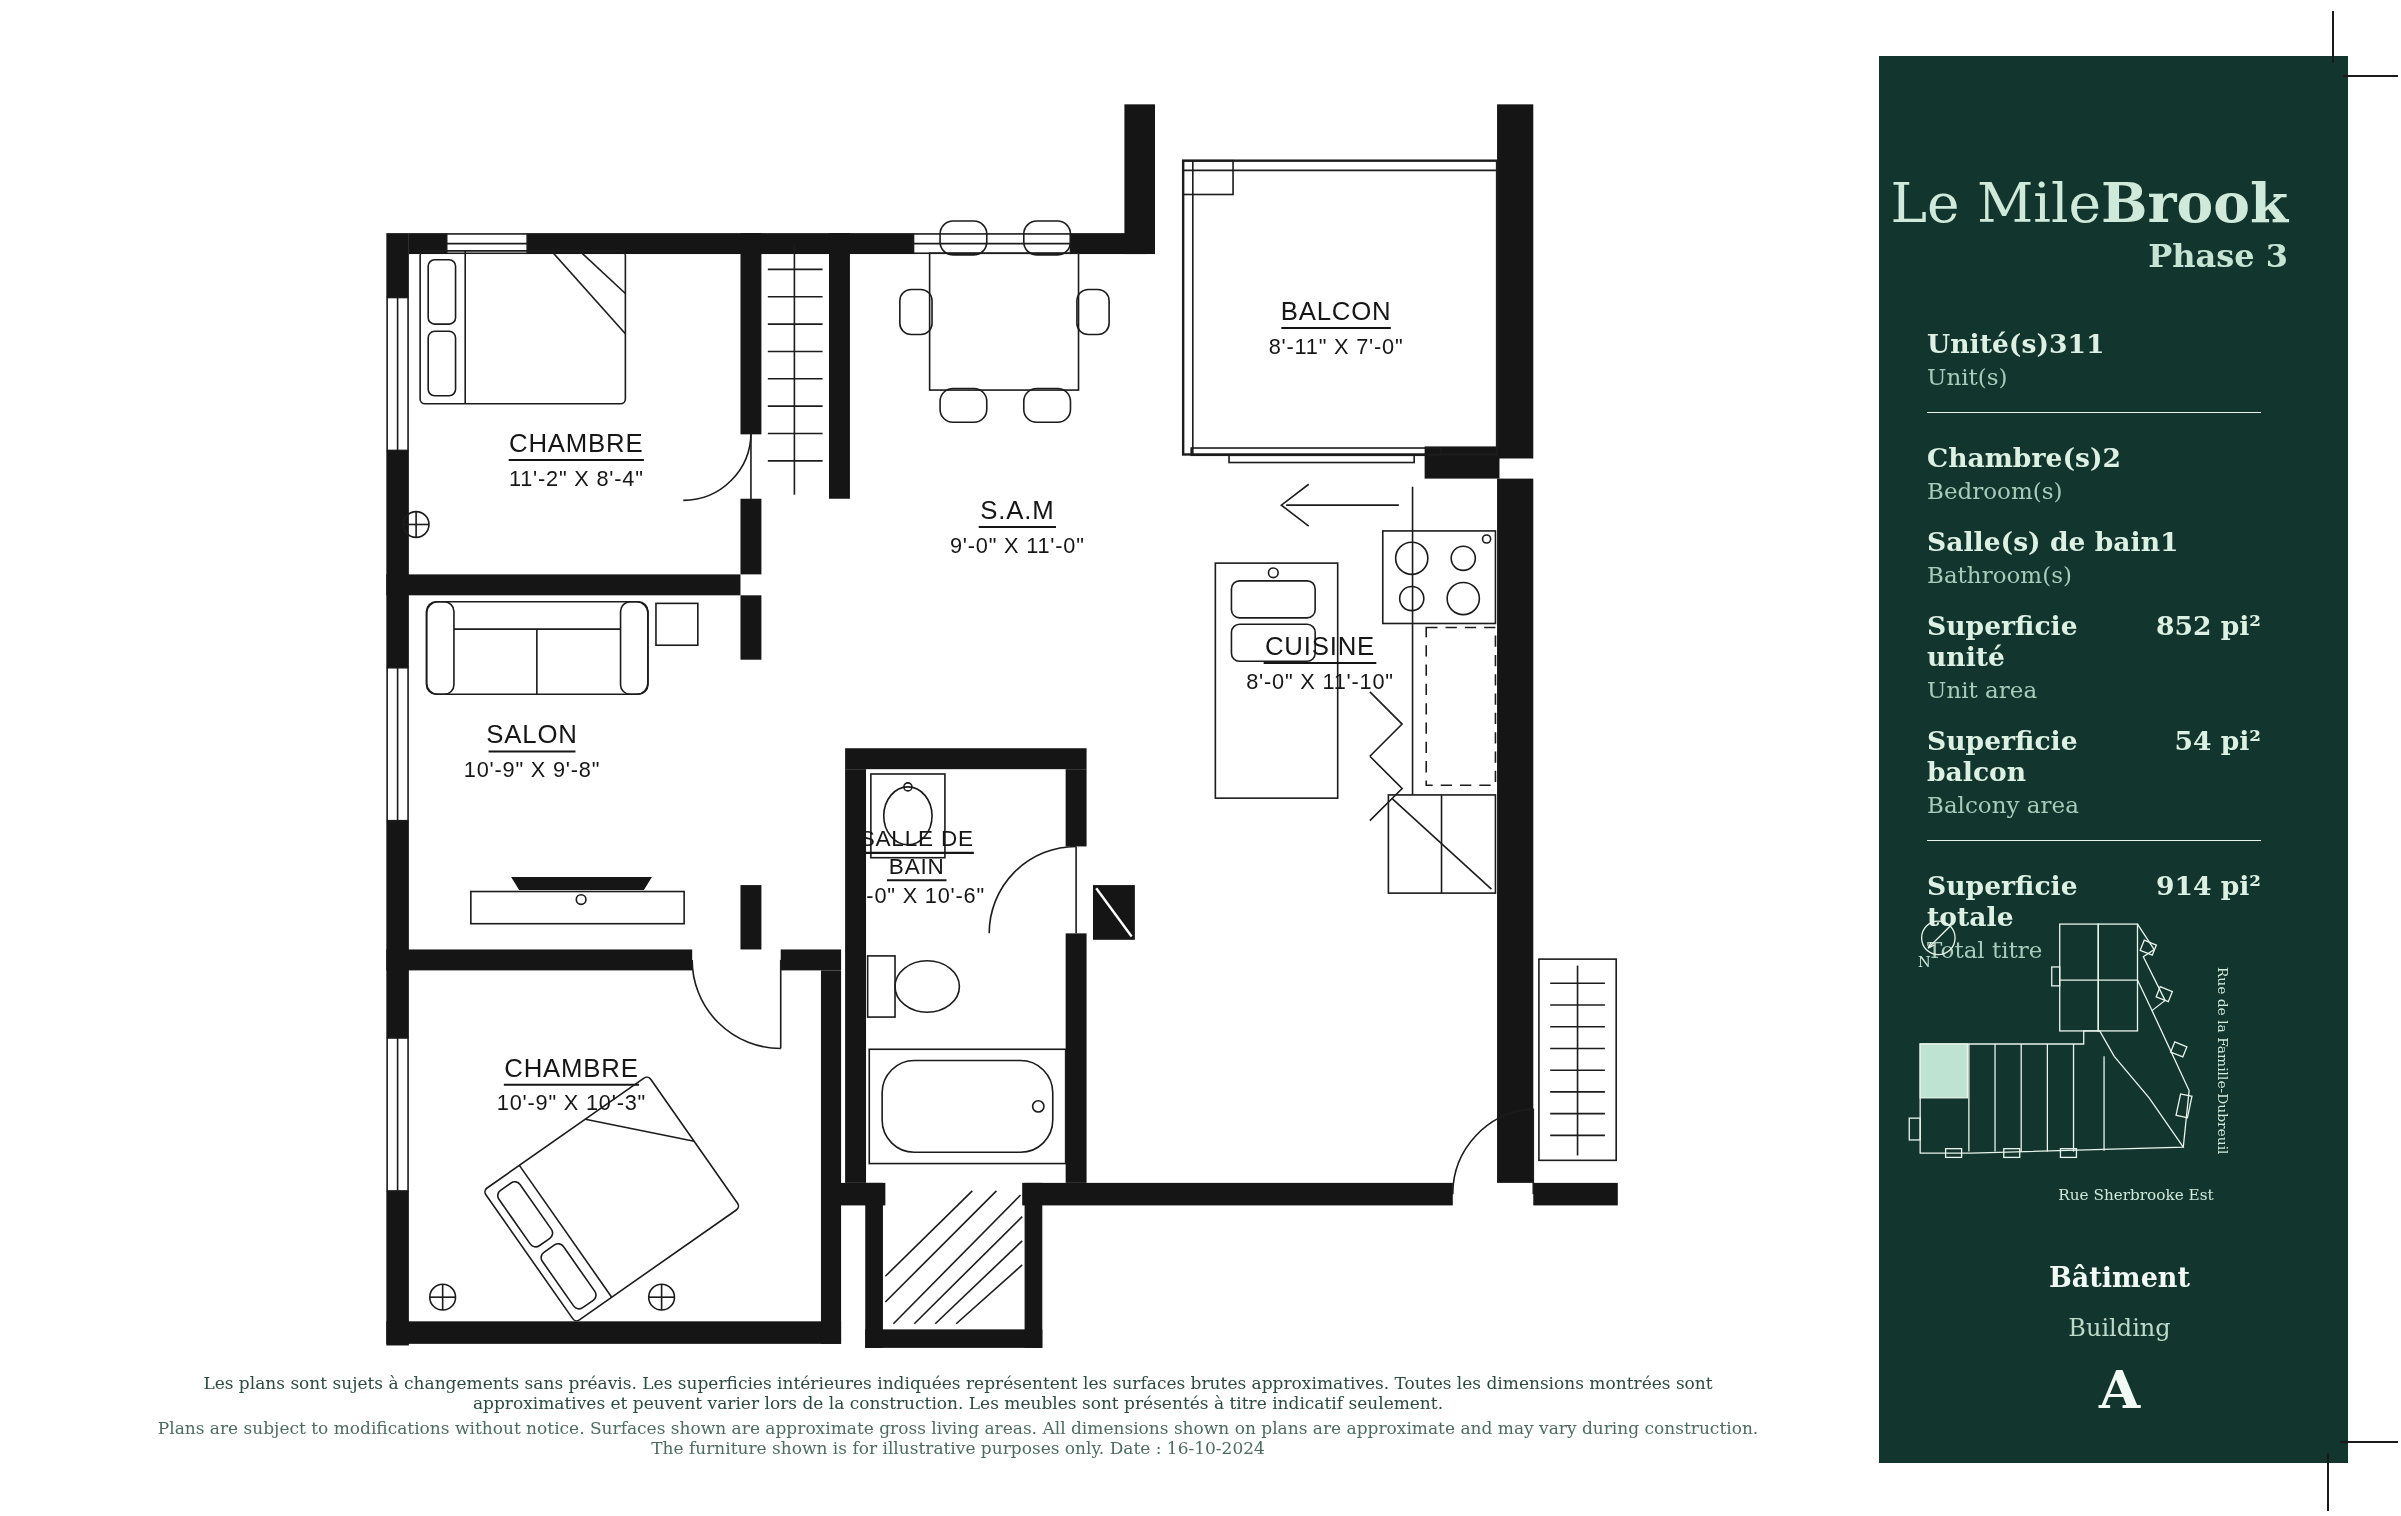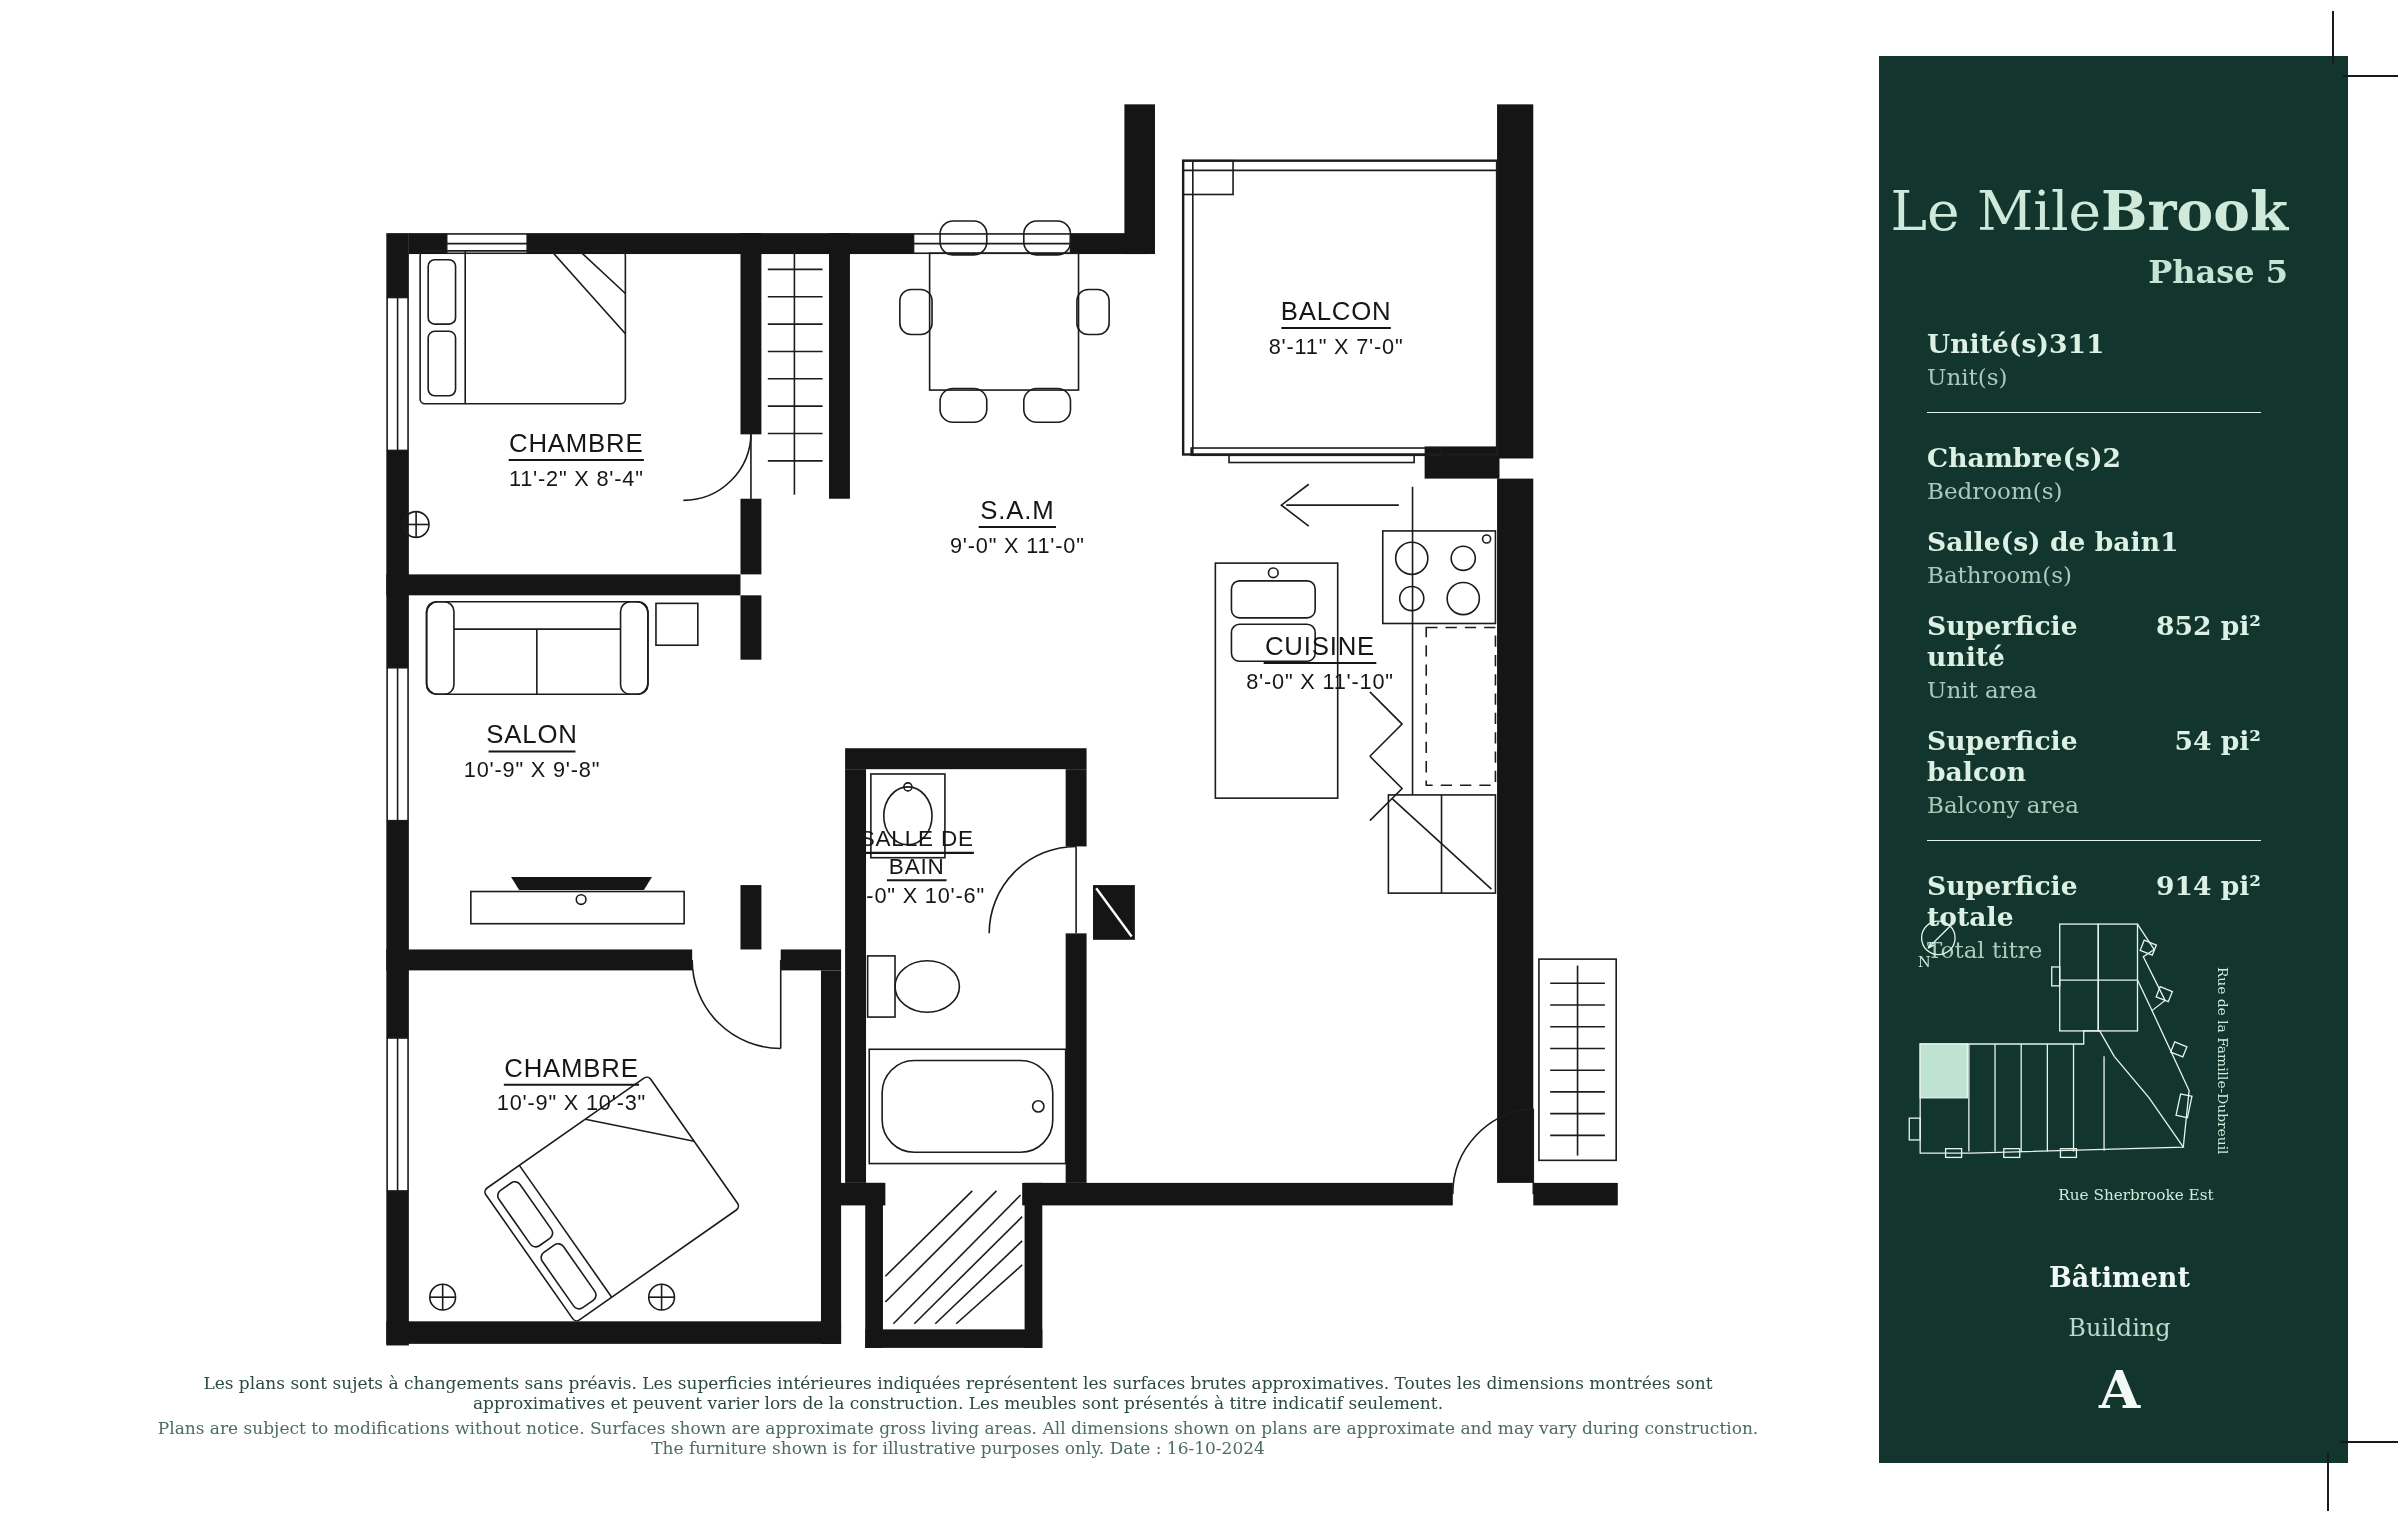--- a/index.html
+++ b/index.html
@@ -20,21 +20,21 @@
   svg .ul{stroke:#161616;stroke-width:2.5;}
 
   
   #disclaimer{left:153px;top:1373px;width:1610px;text-align:center;}
   #disclaimer .fr{font-size:17px;color:#2c4a41;font-weight:500;margin-bottom:4.8px;}
   #disclaimer .en{font-size:17px;color:#4d6b61;}
 
   
   #sidebar{left:1879px;top:56px;width:469px;height:1407px;background:#12362e;color:#cfe9da;}
   #title-block{position:absolute;top:119px;left:0;right:60px;text-align:right;}
-  #title-main{font-size:55px;line-height:72px;}
+  #title-main{font-size:55px;line-height:56px;}
   #title-main .light{font-weight:400;}
   #title-main .bold{font-weight:700;}
   #title-phase{font-size:32px;font-weight:700;margin-top:6.4px;color:#c6e4d3;}
 
   #stats{position:absolute;left:48px;right:87px;top:272px;}
   .stat-row{display:flex;justify-content:flex-start;margin-bottom:22px;}
   .stat-row .fr{font-size:26.6px;font-weight:700;color:#ddf0e4;}
   .stat-row .en{font-size:23px;color:#a9cbba;margin-top:4.8px;}
   .stat-row .val{font-size:26.6px;font-weight:700;color:#ddf0e4;white-space:nowrap;}
   .divider{height:1.6px;background:#e7f4eb;margin:8px 0 29px 0;}
@@ -305,21 +305,21 @@
   <div class="fr">Les plans sont sujets à changements sans préavis. Les superficies intérieures indiquées représentent les surfaces brutes approximatives. Toutes les dimensions montrées sont approximatives et peuvent varier lors de la construction. Les meubles sont présentés à titre indicatif seulement.</div>
   <div class="en">Plans are subject to modifications without notice. Surfaces shown are approximate gross living areas. All dimensions shown on plans are approximate and may vary during construction. The furniture shown is for illustrative purposes only. Date : 16-10-2024</div>
 </div>
 
 <div id="sidebar" class="abs">
 
   <div id="title-block">
     <div id="title-main">
       <span class="light">Le Mile</span><span class="bold">Brook</span>
     </div>
-    <div id="title-phase">Phase 5</div>
+    <div id="title-phase">Phase 3</div>
   </div>
 
   <div id="stats">
     <div class="stat-row">
       <div>
           <div class="fr">Unité(s)</div>
            <div class="en">Unit(s)</div>
         </div>
       <div class="val">311</div>
     </div>

